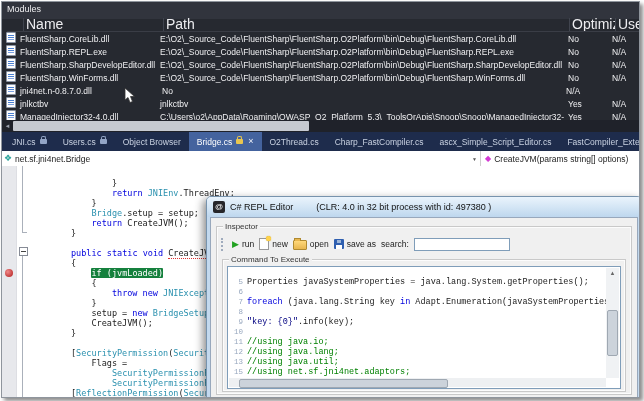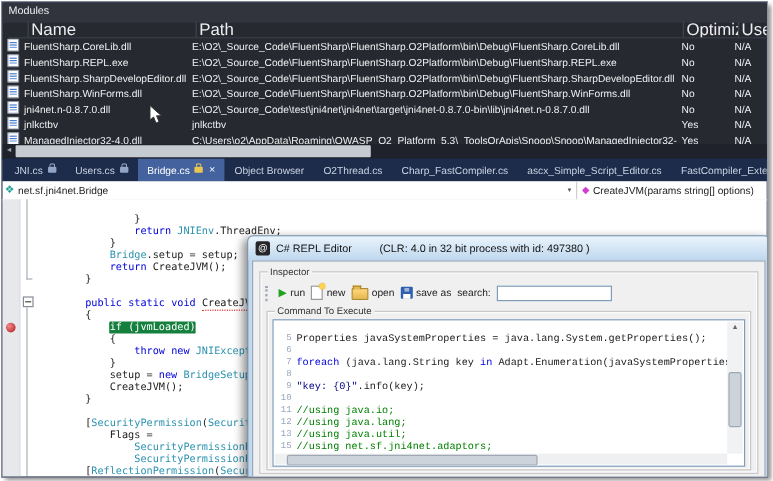--- a/index.html
+++ b/index.html
@@ -152,21 +152,20 @@
           <div class="mrow">
             <span class="mcell micell"><span class="micon"></span></span>
             <span class="mcell mname">FluentSharp.WinForms.dll</span>
             <span class="mcell mpath">E:\O2\_Source_Code\FluentSharp\FluentSharp.O2Platform\bin\Debug\FluentSharp.WinForms.dll</span>
             <span class="mcell mopt">No</span>
             <span class="mcell muc">N/A</span>
           </div>
           <div class="mrow">
             <span class="mcell micell"><span class="micon"></span></span>
             <span class="mcell mname">jni4net.n-0.8.7.0.dll</span>
-            <span class="mcell mpath">E:\O2\_Source_Code\test\jni4net\jni4net\target\jni4net-0.8.7.0-bin\lib\jni4net.n-0.8.7.0.dll</span>
             <span class="mcell mopt">No</span>
             <span class="mcell muc">N/A</span>
           </div>
           <div class="mrow">
             <span class="mcell micell"><span class="micon"></span></span>
             <span class="mcell mname">jnlkctbv</span>
             <span class="mcell mpath">jnlkctbv</span>
             <span class="mcell mopt">Yes</span>
             <span class="mcell muc">N/A</span>
           </div>
@@ -189,27 +188,27 @@
 
     <div class="tabstrip" id="tabstrip">
         <div class="tab">
           <span class="tlabel">JNI.cs</span>
           <span class="lock"></span>
         </div>
         <div class="tab">
           <span class="tlabel">Users.cs</span>
           <span class="lock"></span>
         </div>
+        <div class="tab">
+          <span class="tlabel">Object Browser</span>
+        </div>
         <div class="tab active">
           <span class="tlabel">Bridge.cs</span>
           <span class="lock"></span>
           <span class="close">×</span>
-        </div>
-        <div class="tab">
-          <span class="tlabel">Object Browser</span>
         </div>
         <div class="tab">
           <span class="tlabel">O2Thread.cs</span>
         </div>
         <div class="tab">
           <span class="tlabel">Charp_FastCompiler.cs</span>
         </div>
         <div class="tab">
           <span class="tlabel">ascx_Simple_Script_Editor.cs</span>
         </div>

